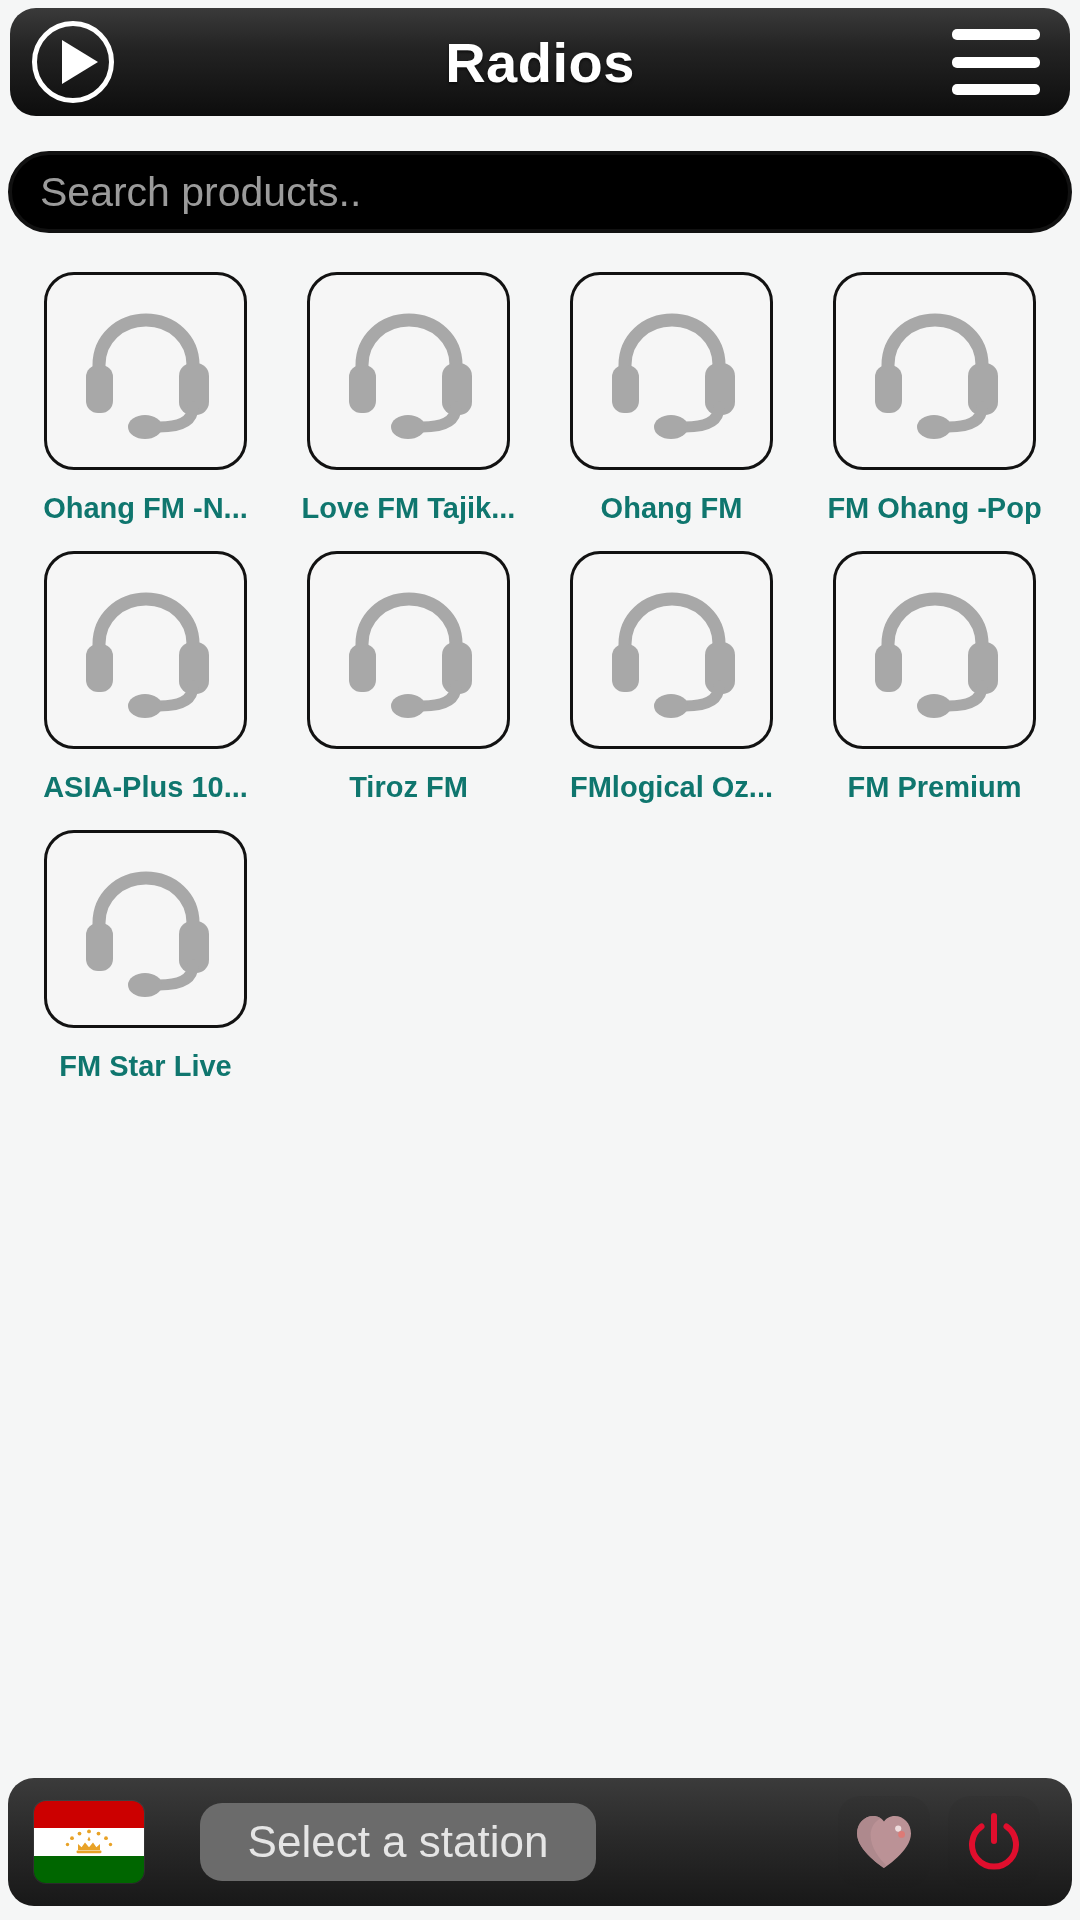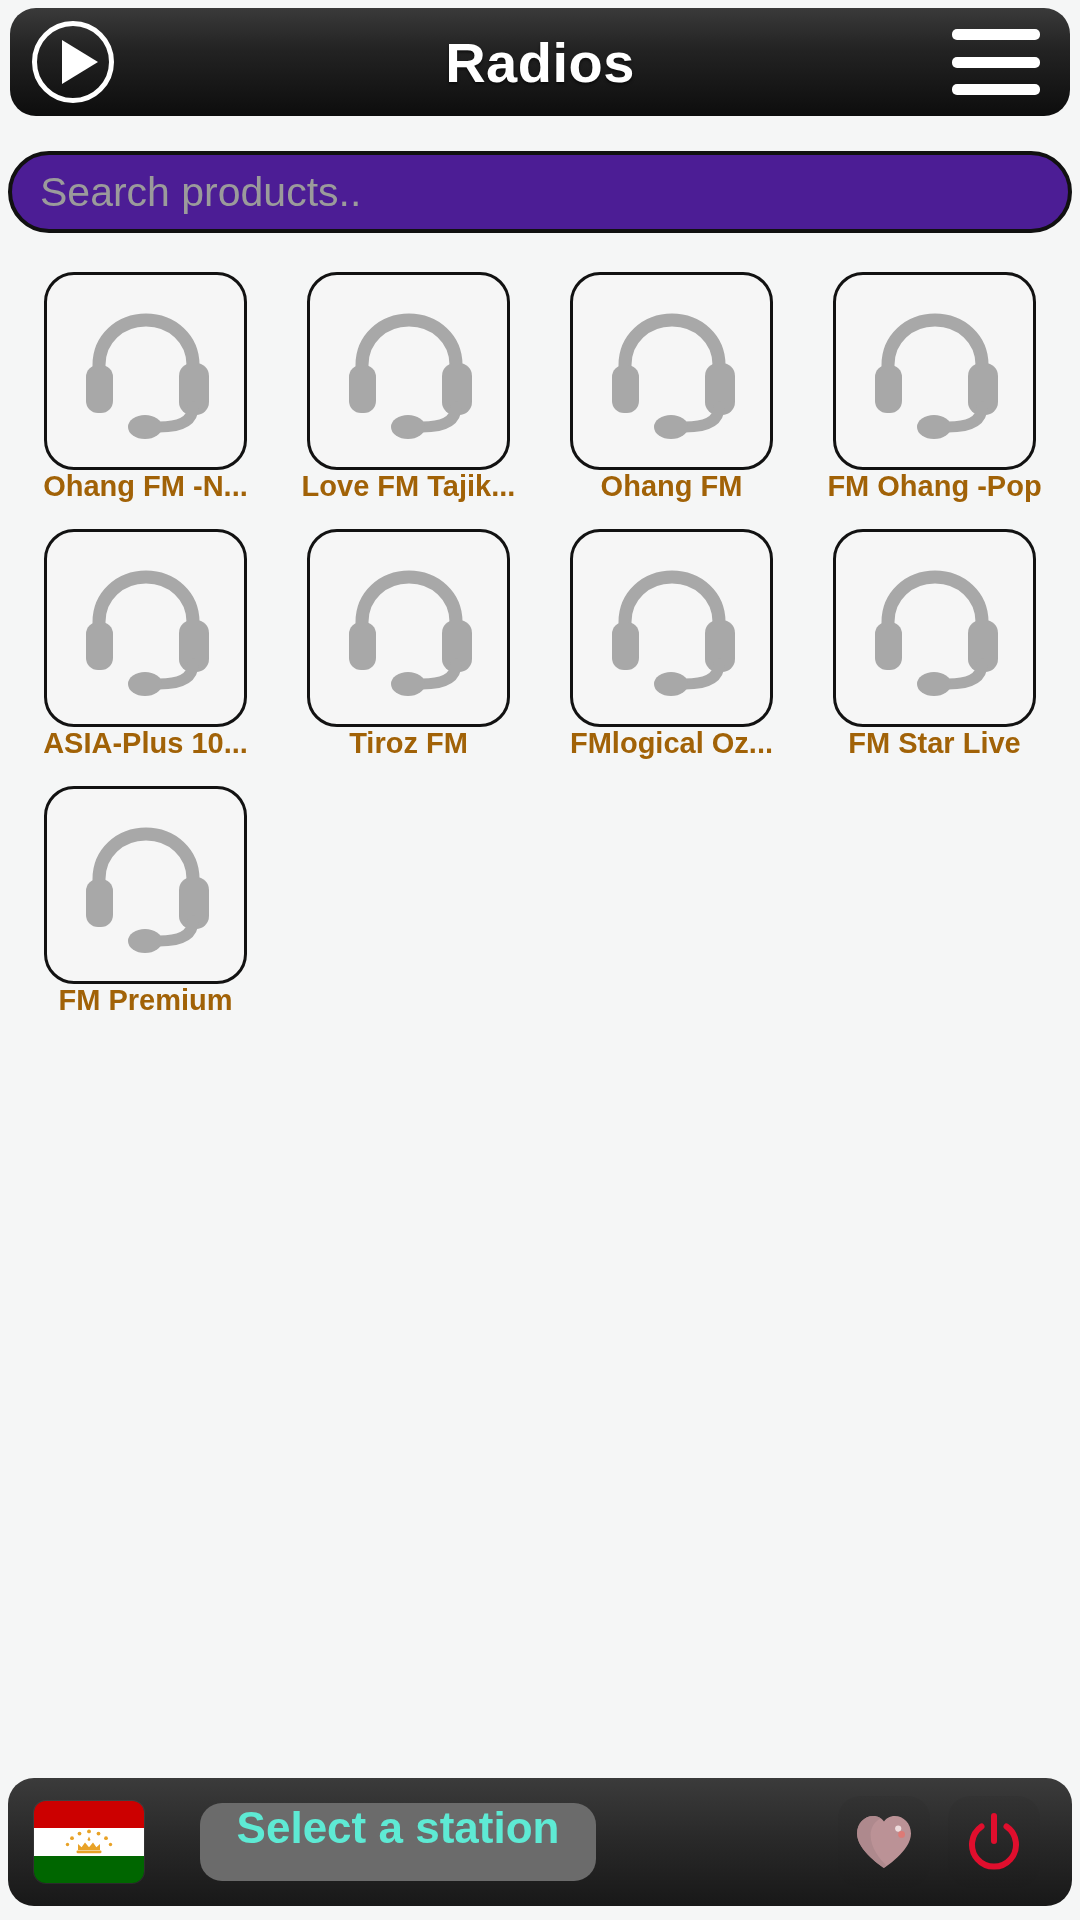--- a/index.html
+++ b/index.html
@@ -87,21 +87,21 @@
 
   
   .search-wrap {
     margin: 12px 8px 0 8px;
     flex: 0 0 auto;
   }
   .search-box {
     height: 82px;
     border: 4px solid #111111;
     border-radius: 42px;
-    background: #4c1d95;
+    background: #000000;
     display: flex;
     align-items: center;
     padding: 4px 28px;
   }
   .search-placeholder {
     color: #9b9b9b;
     font-size: 41px;
     font-weight: normal;
   }
 
@@ -131,23 +131,24 @@
     border-radius: 30px;
     background: #f6f6f6;
     display: flex;
     align-items: center;
     justify-content: center;
   }
 
   .tile svg { display: block; }
 
   .cell-label {
+    margin-top: 22px;
     font-size: 29px;
     font-weight: bold;
-    color: #a16207;
+    color: #0f766e;
     font-family: "Liberation Sans", sans-serif;
     white-space: nowrap;
     text-align: center;
   }
 
   
   .bottom-bar {
     margin: 0 8px 14px 8px;
     height: 128px;
     border-radius: 26px;
@@ -182,25 +183,25 @@
   }
 
   .station-select {
     margin-left: 56px;
     flex: 0 0 auto;
     width: 396px;
     height: 78px;
     border-radius: 22px;
     background: #6b6b6b;
     display: flex;
-    align-items: flex-start;
-    justify-content: center;
-    color: #5eead4;
+    align-items: center;
+    justify-content: center;
+    color: #e5e5e5;
     font-size: 44px;
-    font-weight: bold;
+    font-weight: normal;
   }
 
   .bar-spacer { flex: 1 1 auto; }
 
   .icon-btn {
     width: 92px;
     height: 92px;
     border-radius: 22px;
     display: flex;
     align-items: center;
@@ -321,33 +322,33 @@
       <div class="cell">
         <div class="tile">
           <svg width="142" height="136" viewBox="0 0 142 136">
             <path d="M24 82 L24 62 C24 36 45 17 71 17 C97 17 118 36 118 62 L118 80" fill="none" stroke="#a8a8a8" stroke-width="13" stroke-linecap="round"></path>
             <rect x="11" y="62" width="27" height="48" rx="12" fill="#a8a8a8"></rect>
             <rect x="104" y="60" width="30" height="52" rx="13" fill="#a8a8a8"></rect>
             <path d="M118 104 C118 119 104 124 84 124" fill="none" stroke="#a8a8a8" stroke-width="11" stroke-linecap="round"></path>
             <ellipse cx="70" cy="124" rx="17" ry="12" fill="#a8a8a8"></ellipse>
           </svg>
         </div>
+        <div class="cell-label">FM Premium</div>
+      </div>
+      <div class="cell">
+        <div class="tile">
+          <svg width="142" height="136" viewBox="0 0 142 136">
+            <path d="M24 82 L24 62 C24 36 45 17 71 17 C97 17 118 36 118 62 L118 80" fill="none" stroke="#a8a8a8" stroke-width="13" stroke-linecap="round"></path>
+            <rect x="11" y="62" width="27" height="48" rx="12" fill="#a8a8a8"></rect>
+            <rect x="104" y="60" width="30" height="52" rx="13" fill="#a8a8a8"></rect>
+            <path d="M118 104 C118 119 104 124 84 124" fill="none" stroke="#a8a8a8" stroke-width="11" stroke-linecap="round"></path>
+            <ellipse cx="70" cy="124" rx="17" ry="12" fill="#a8a8a8"></ellipse>
+          </svg>
+        </div>
         <div class="cell-label">FM Star Live</div>
-      </div>
-      <div class="cell">
-        <div class="tile">
-          <svg width="142" height="136" viewBox="0 0 142 136">
-            <path d="M24 82 L24 62 C24 36 45 17 71 17 C97 17 118 36 118 62 L118 80" fill="none" stroke="#a8a8a8" stroke-width="13" stroke-linecap="round"></path>
-            <rect x="11" y="62" width="27" height="48" rx="12" fill="#a8a8a8"></rect>
-            <rect x="104" y="60" width="30" height="52" rx="13" fill="#a8a8a8"></rect>
-            <path d="M118 104 C118 119 104 124 84 124" fill="none" stroke="#a8a8a8" stroke-width="11" stroke-linecap="round"></path>
-            <ellipse cx="70" cy="124" rx="17" ry="12" fill="#a8a8a8"></ellipse>
-          </svg>
-        </div>
-        <div class="cell-label">FM Premium</div>
       </div>
     </div>
 
   <div class="bottom-bar">
 
     <div class="flag">
       <div class="stripe red"></div>
       <div class="stripe white"></div>
       <div class="stripe green"></div>
       <div class="emblem">

